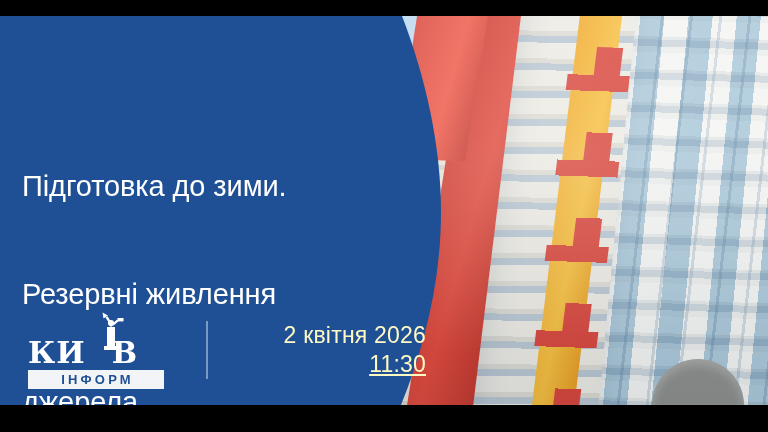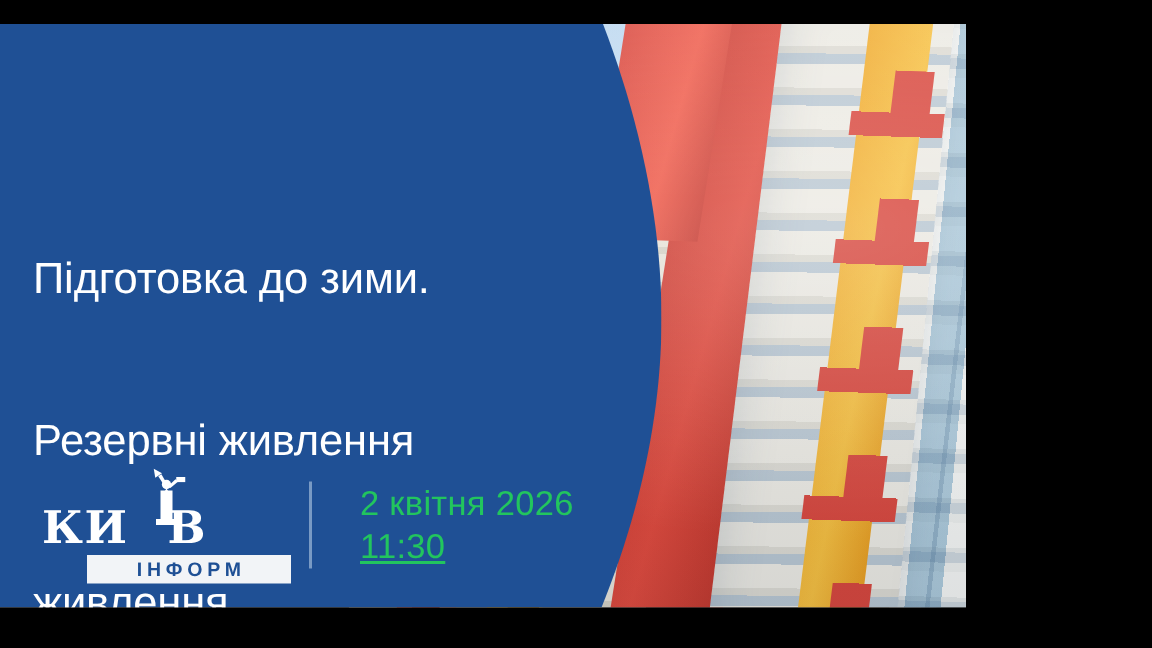--- a/index.html
+++ b/index.html
@@ -3,21 +3,21 @@
 <meta charset="utf-8">
 <title>Kyiv Inform Announcement Card</title>
 <style>
   html, body {
     margin: 0;
     padding: 0;
     background: #000;
   }
   #stage {
     position: relative;
-    width: 644px;
+    width: 768px;
     height: 432px;
     overflow: hidden;
     background: #000000;
     font-family: "Liberation Sans", "DejaVu Sans", sans-serif;
     -webkit-font-smoothing: antialiased;
   }
 
   
   .bar-top, .bar-bottom {
     position: absolute;
@@ -331,35 +331,35 @@
     height: 19px;
     background: #f2f4f7;
     color: #1f5095;
     font-size: 13px;
     font-weight: 700;
     letter-spacing: 3.2px;
     text-align: center;
     line-height: 19px;
     box-sizing: border-box;
     padding-left: 3px;
-    margin-left: 30px;
   }
 
   .divider {
     width: 2px;
     height: 58px;
     background: #89a7cd;
     margin-left: 36px;
     flex: 0 0 auto;
     opacity: 0.85;
   }
 
   .datetime {
     margin-left: 32px;
-    color: #22c55e;
+    color: #fef9c3;
+    text-align: right;
     flex: 0 0 auto;
     width: 186px;
   }
   .date-text {
     display: block;
     font-size: 23px;
     line-height: 29px;
     font-weight: 400;
     letter-spacing: 0.2px;
   }
@@ -395,21 +395,21 @@
       <div class="roof-unit"></div>
       <div class="photo-haze"></div>
     </div>
   </div>
 
   <div class="blue-panel"></div>
 
   <div class="headline">
     <span class="headline-line">Підготовка до зими.</span>
     <span class="headline-line">Резервні живлення</span>
-    <span class="headline-line">живлення</span>
+    <span class="headline-line">джерела</span>
     
     
   </div>
 
   <div class="bottom-row">
 
     <div class="logo">
       <svg class="logo-monument" viewBox="0 0 34 40" aria-hidden="true">
         <rect x="13" y="17" width="8" height="20" fill="#ffffff"></rect>
         <rect x="10" y="36" width="14" height="4" fill="#ffffff"></rect>

